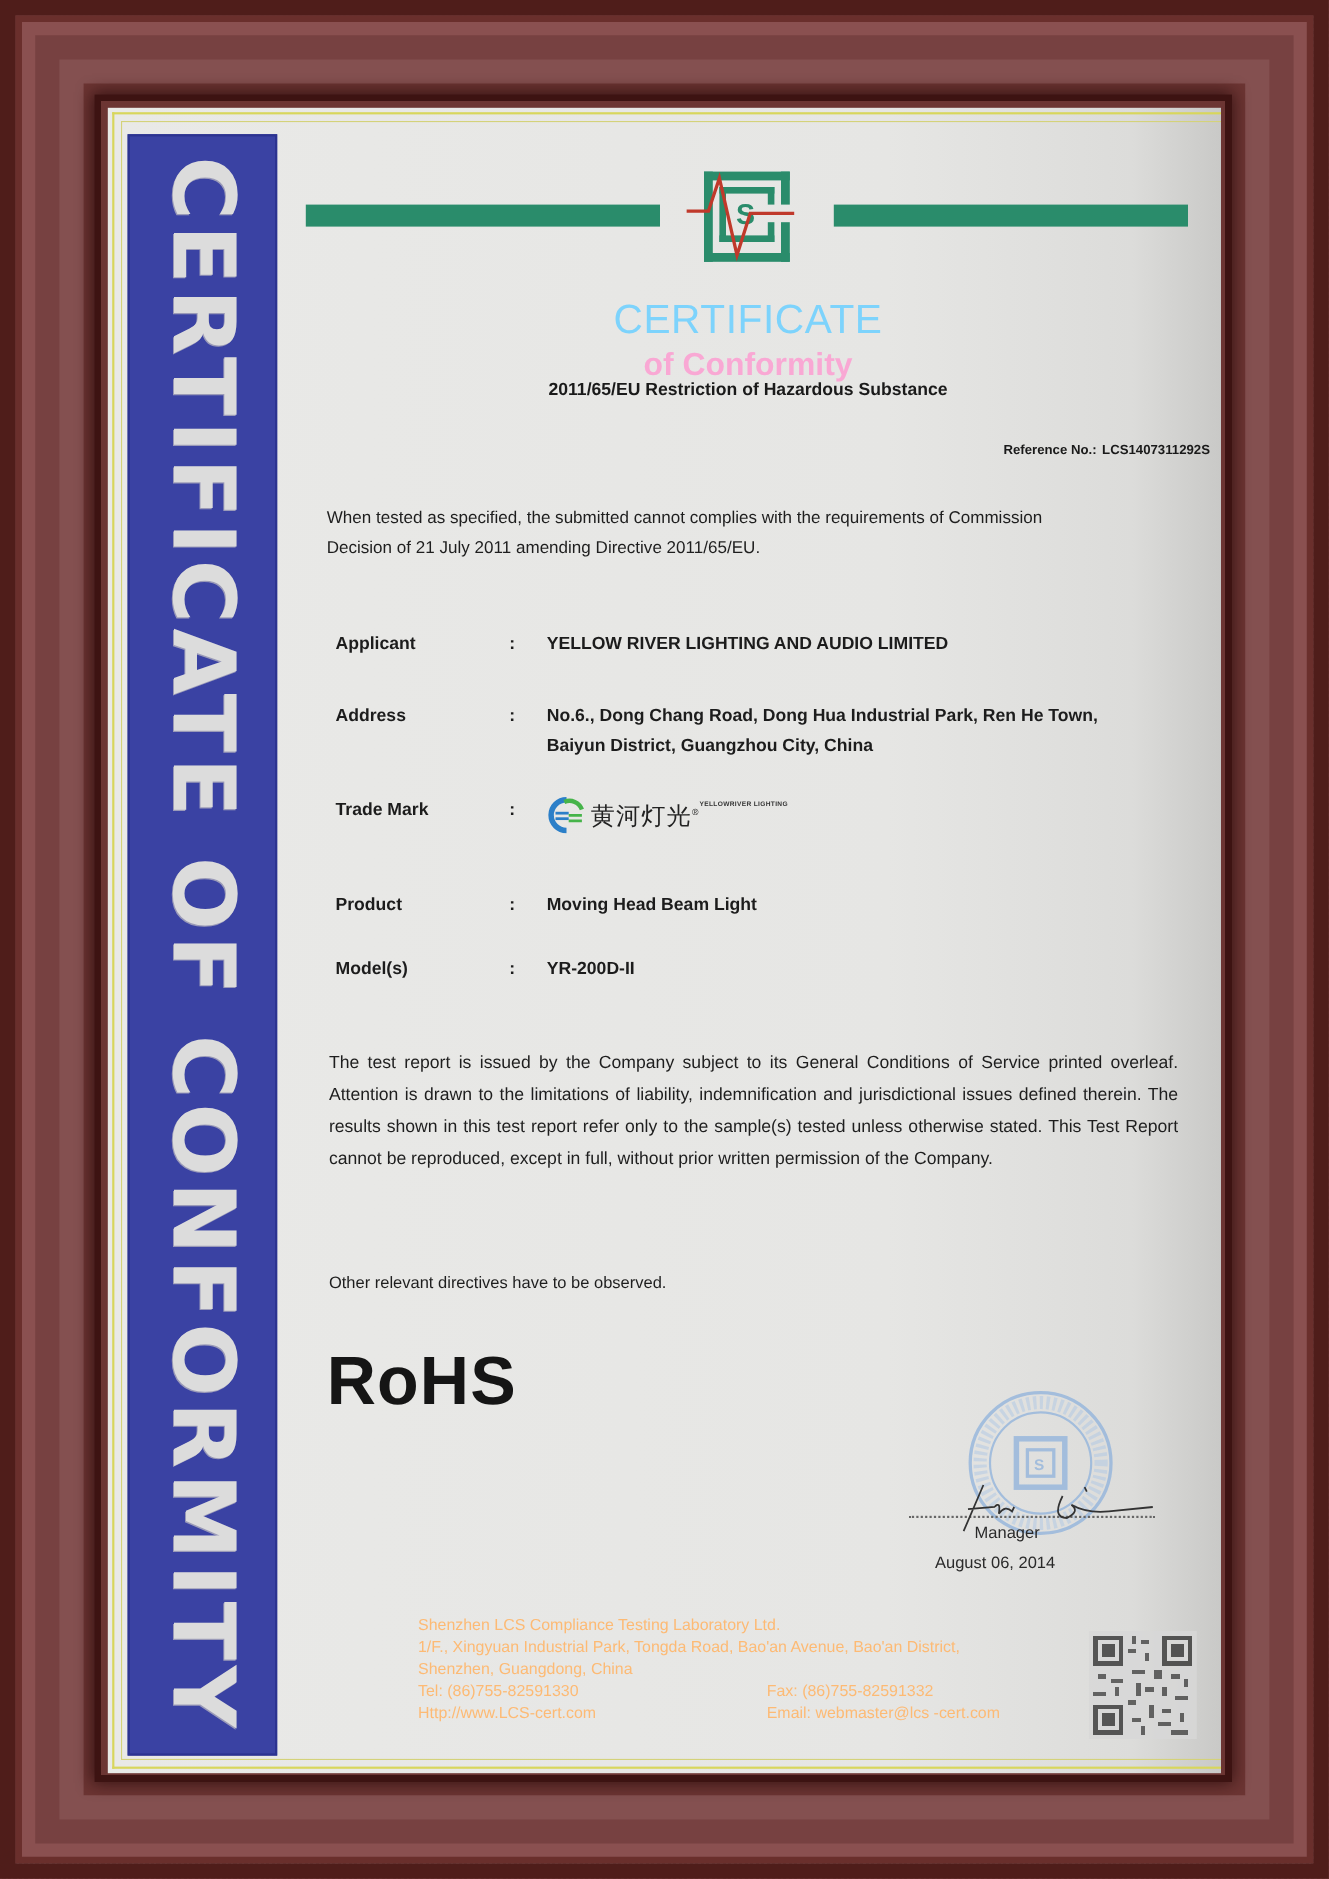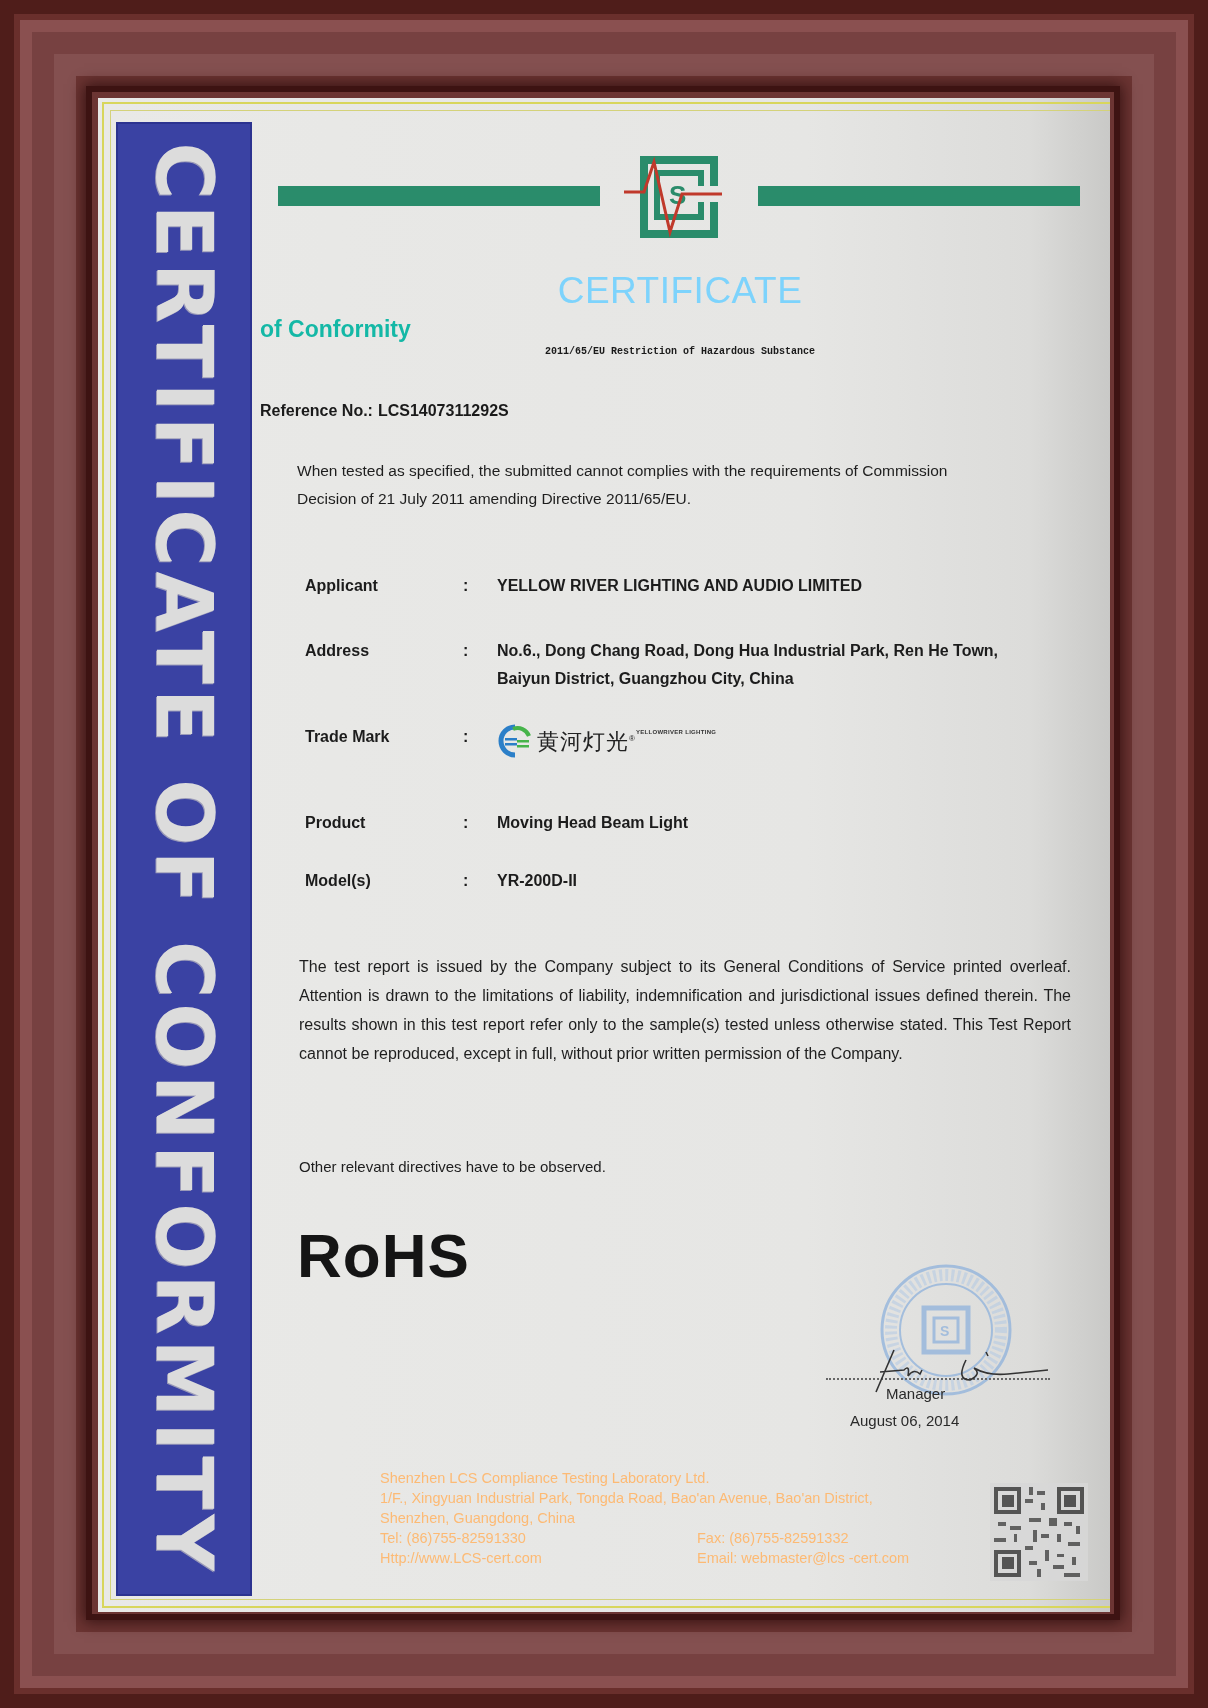--- a/index.html
+++ b/index.html
@@ -65,29 +65,29 @@
     .bar-left { left: 278px; top: 186px; width: 322px; }
     .bar-right { left: 758px; top: 186px; width: 322px; }
     .logo { position: absolute; left: 624px; top: 152px; width: 110px; height: 90px; }
     .title {
       position: absolute; left: 260px; width: 840px; top: 270px;
       text-align: center; font-weight: normal; font-size: 37px; color: #7dd3fc;
       letter-spacing: 0.5px;
     }
     .subtitle {
       position: absolute; left: 260px; width: 840px; top: 316px;
-      font-weight: bold; font-size: 23px; color: #14b8a6;
+      text-align: center; font-weight: bold; font-size: 29px; color: #f9a8d4;
     }
     .directive {
       position: absolute; left: 260px; width: 840px; top: 346px;
-      text-align: center; font-weight: bold; font-size: 10px; color: #1a1a1a; font-family: Liberation Mono, monospace;
+      text-align: center; font-weight: bold; font-size: 16px; color: #1a1a1a;
     }
     .reference {
       position: absolute; left: 260px; width: 840px; top: 402px;
-      text-align: left; font-weight: bold; font-size: 16px; color: #1a1a1a;
+      text-align: right; font-weight: bold; font-size: 12px; color: #1a1a1a;
     }
     .reference .ref-label { margin-right: 5px; }
     .intro {
       position: absolute; left: 297px; width: 780px; top: 457px;
       font-size: 15.5px; line-height: 28px; color: #1e1e1e;
     }
     
     .field { position: absolute; left: 305px; width: 780px; font-size: 16px; color: #1c1c1c; }
     .field .label { position: absolute; left: 0; top: 0; font-weight: bold; }
     .field .colon { position: absolute; left: 158px; top: 0; font-weight: bold; }

